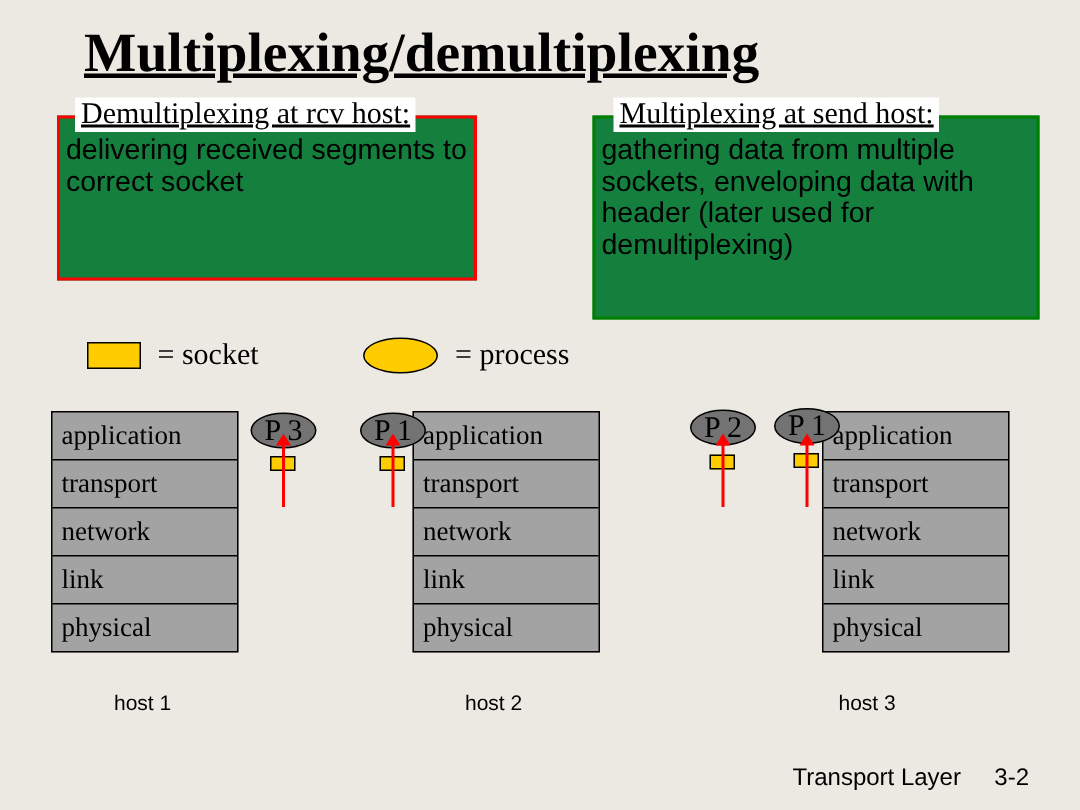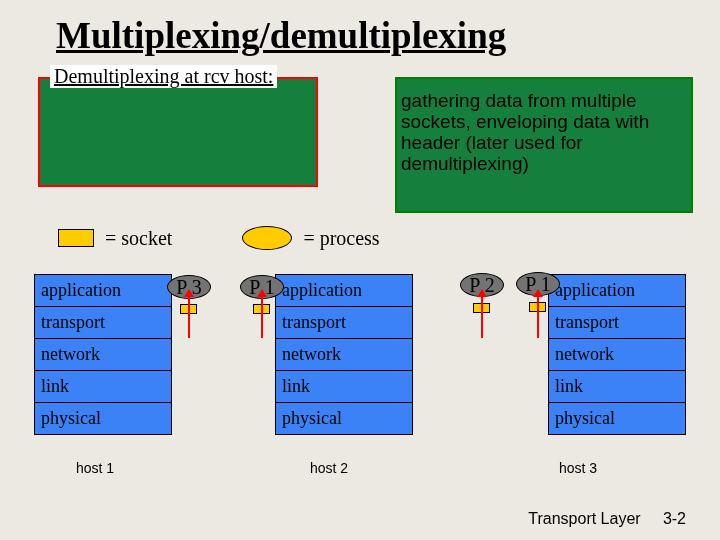--- a/index.html
+++ b/index.html
@@ -55,22 +55,22 @@
   .box-body { font-family: "Comic Sans MS","Comic Sans",cursive,sans-serif; margin-top: 12px; font-size: 19px; line-height: 1.1; }
 
   .legend { position: absolute; top: 225px; left: 58px; font-size: 20px; }
   .legend-socket-box { display:inline-block; width:36px; height:18px; background:#ffcc00; border:1px solid #000; vertical-align:middle; margin-right:6px;}
   .legend-process-oval { display:inline-block; width:50px; height:24px; background:#ffcc00; border:1px solid #000; border-radius:50%; vertical-align:middle; margin-right:6px;}
   .legend-text { vertical-align:middle;text-align:center; }
 
   .stack {
     position: absolute;
     top: 274px;
-    width: 138px;
-    background: #3b82f6;
+    width: 125px;
+    background: #a3a3a3;
     border: 1px solid #000;
   }
   .stack1 { left: 34px; }
   .stack2 { left: 275px; }
   .stack3 { left: 548px; }
   .layer {
     border-top: 1px solid #000;
     font-size: 18px;
     text-align: left;
     padding: 5px 6px;
@@ -131,23 +131,25 @@
 
   .footer { position:absolute; right:34px; bottom:12px; font-family:"Comic Sans MS","Comic Sans",cursive,sans-serif; font-size:16px; }
 </style>
 </head>
 <body>
 
 <div class="title">Multiplexing/demultiplexing</div>
 
 <div class="topbox box-left">
   <div class="floating-label">Demultiplexing at rcv host:</div>
+  <div class="box-body">delivering received segments to correct socket</div>
 </div>
 
 <div class="topbox box-right">
+  <div class="floating-label">Multiplexing at send host:</div>
   <div class="box-body">gathering data from multiple sockets, enveloping data with header (later used for demultiplexing)</div>
 </div>
 
 <div class="legend">
   <span class="legend-socket-box"></span>
   <span class="legend-text">= socket</span>
   <span style="display:inline-block;width:60px"></span>
   <span class="legend-process-oval"></span>
   <span class="legend-text">= process</span>
 </div>

